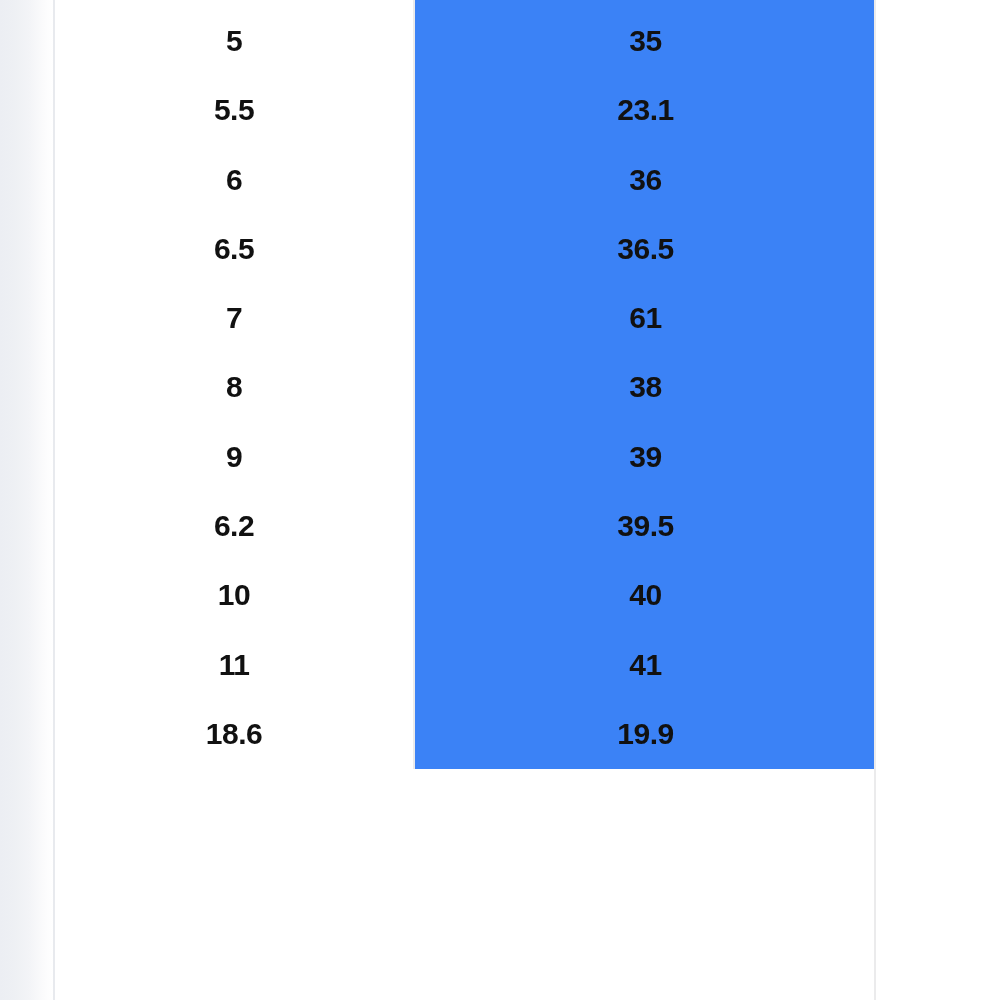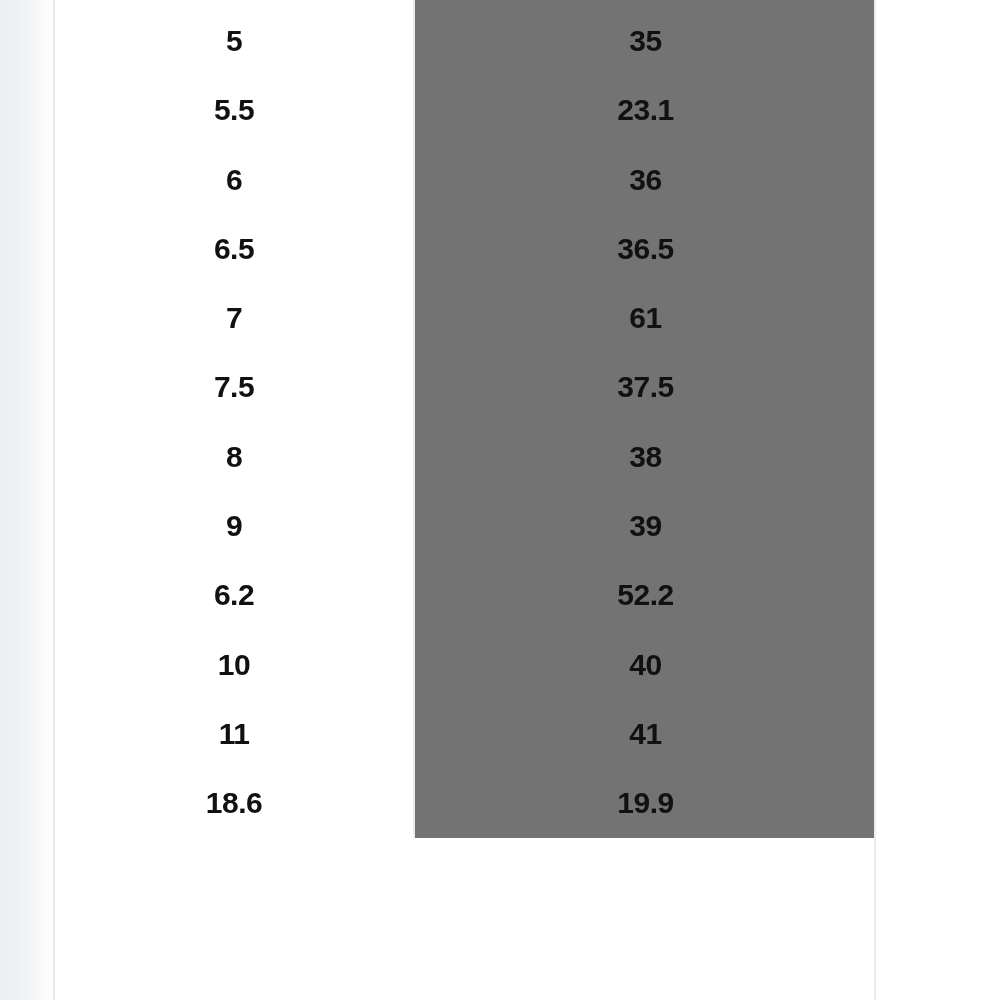--- a/index.html
+++ b/index.html
@@ -72,21 +72,21 @@
     line-height: 1;
     color: #111111;
     letter-spacing: -0.5px;
   }
 
   #size-table td.cell-us {
     background: #ffffff;
   }
 
   #size-table td.cell-eu {
-    background: #737373;
+    background: #3b82f6;
     border-left: 2px solid #ebebec;
   }
 
   
   #page-right-fill {
     position: absolute;
     left: 876px;
     top: 0;
     width: 124px;
     height: 1000px;
@@ -134,34 +134,30 @@
           </tr>
           <tr>
             <td class="cell-us">6.5</td>
             <td class="cell-eu">36.5</td>
           </tr>
           <tr>
             <td class="cell-us">7</td>
             <td class="cell-eu">61</td>
           </tr>
           <tr>
-            <td class="cell-us">7.5</td>
-            <td class="cell-eu">37.5</td>
-          </tr>
-          <tr>
             <td class="cell-us">8</td>
             <td class="cell-eu">38</td>
           </tr>
           <tr>
             <td class="cell-us">9</td>
             <td class="cell-eu">39</td>
           </tr>
           <tr>
             <td class="cell-us">6.2</td>
-            <td class="cell-eu">52.2</td>
+            <td class="cell-eu">39.5</td>
           </tr>
           <tr>
             <td class="cell-us">10</td>
             <td class="cell-eu">40</td>
           </tr>
           <tr>
             <td class="cell-us">11</td>
             <td class="cell-eu">41</td>
           </tr>
           <tr>

